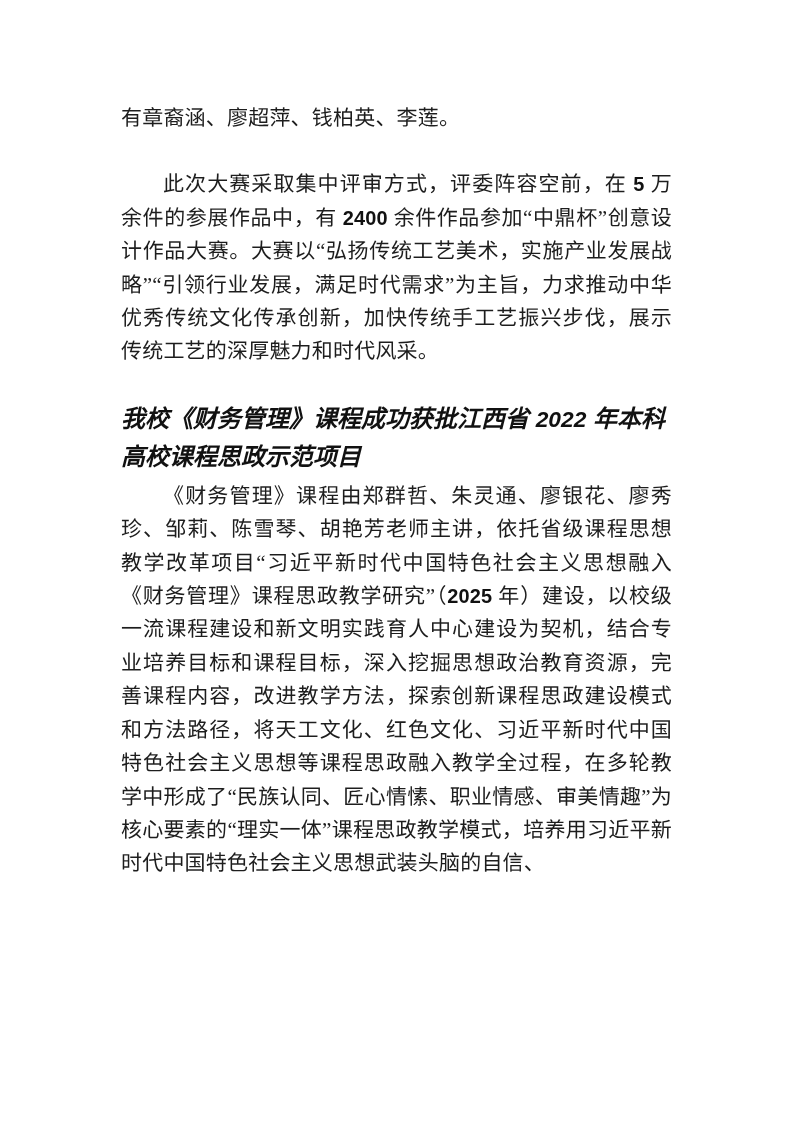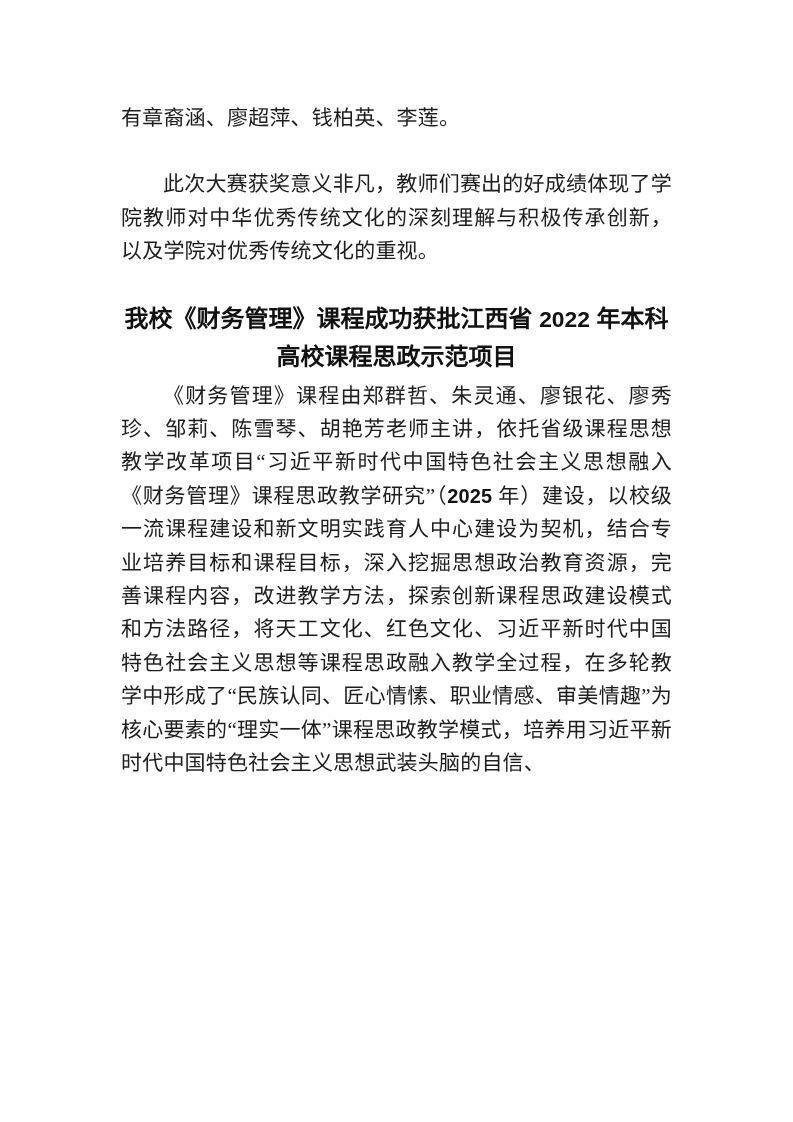--- a/index.html
+++ b/index.html
@@ -31,41 +31,42 @@
     text-indent: 2em;
   }
   .blank-line {
     height: 33px;
   }
   .article-title {
     font-family: "Liberation Sans", "DejaVu Sans", sans-serif;
     font-size: 24px;
     line-height: 37px;
     font-weight: 700;
-    text-align: center;
+    text-align: left;
     margin: 31px 0 5px 0;
     color: #111111;
+    font-style: italic;
   }
   .num {
     font-family: "Liberation Sans", "DejaVu Sans", sans-serif;
     font-weight: 700;
     font-size: 0.95em;
     color: #111111;
   }
 </style>
 </head>
 <body>
 
 <div class="page">
 
   <p class="body-text js-wrap-digits">有章裔涵、廖超萍、钱柏英、李莲。</p>
 
   <div class="blank-line"></div>
 
+  <p class="body-text indent js-wrap-digits">此次大赛采取集中评审方式，评委阵容空前，在 <span class="num">5</span> 万余件的参展作品中，有 <span class="num">2400</span> 余件作品参加“中鼎杯”创意设计作品大赛。大赛以“弘扬传统工艺美术，实施产业发展战略”“引领行业发展，满足时代需求”为主旨，力求推动中华优秀传统文化传承创新，加快传统手工艺振兴步伐，展示传统工艺的深厚魅力和时代风采。</p>
 
-  <p class="body-text indent js-wrap-digits">此次大赛获奖意义非凡，教师们赛出的好成绩体现了学院教师对中华优秀传统文化的深刻理解与积极传承创新，以及学院对优秀传统文化的重视。</p>
 
   <h1 class="article-title js-wrap-digits">我校《财务管理》课程成功获批江西省 <span class="num">2022</span> 年本科高校课程思政示范项目</h1>
 
 
   <p class="body-text indent js-wrap-digits">《财务管理》课程由郑群哲、朱灵通、廖银花、廖秀珍、邹莉、陈雪琴、胡艳芳老师主讲，依托省级课程思想教学改革项目“习近平新时代中国特色社会主义思想融入《财务管理》课程思政教学研究”（<span class="num">2025</span> 年）建设，以校级一流课程建设和新文明实践育人中心建设为契机，结合专业培养目标和课程目标，深入挖掘思想政治教育资源，完善课程内容，改进教学方法，探索创新课程思政建设模式和方法路径，将天工文化、红色文化、习近平新时代中国特色社会主义思想等课程思政融入教学全过程，在多轮教学中形成了“民族认同、匠心情愫、职业情感、审美情趣”为核心要素的“理实一体”课程思政教学模式，培养用习近平新时代中国特色社会主义思想武装头脑的自信、</p>
 
 </div>
 
 </body></html>

